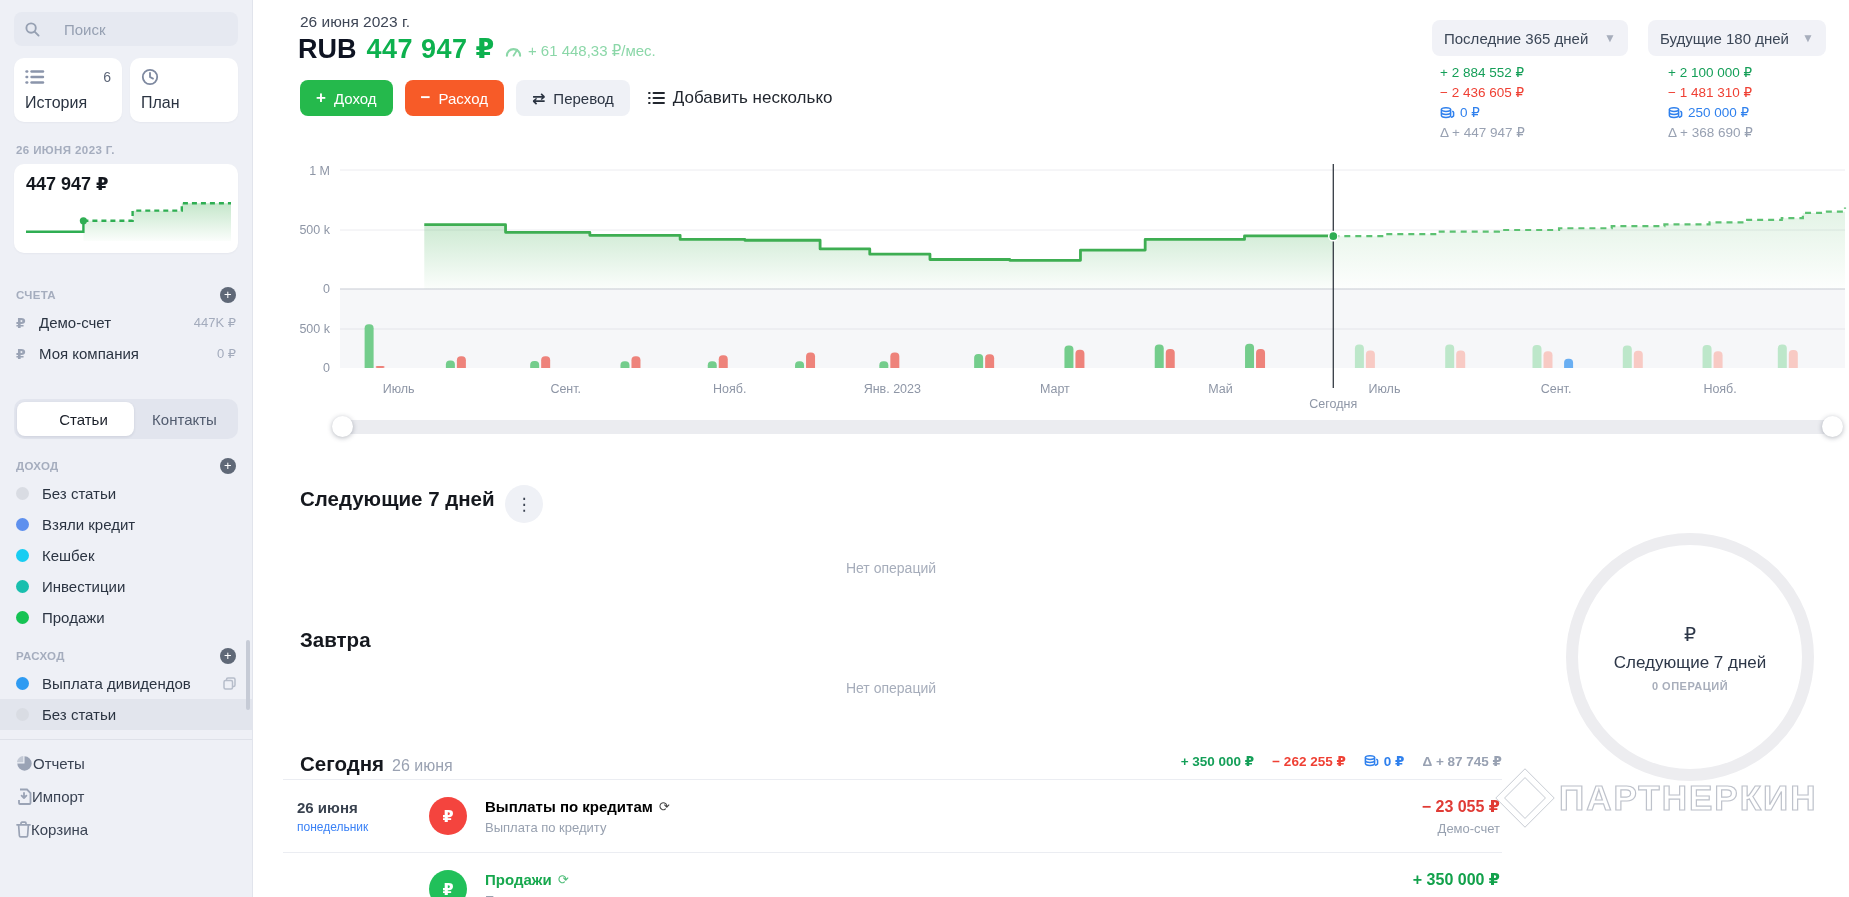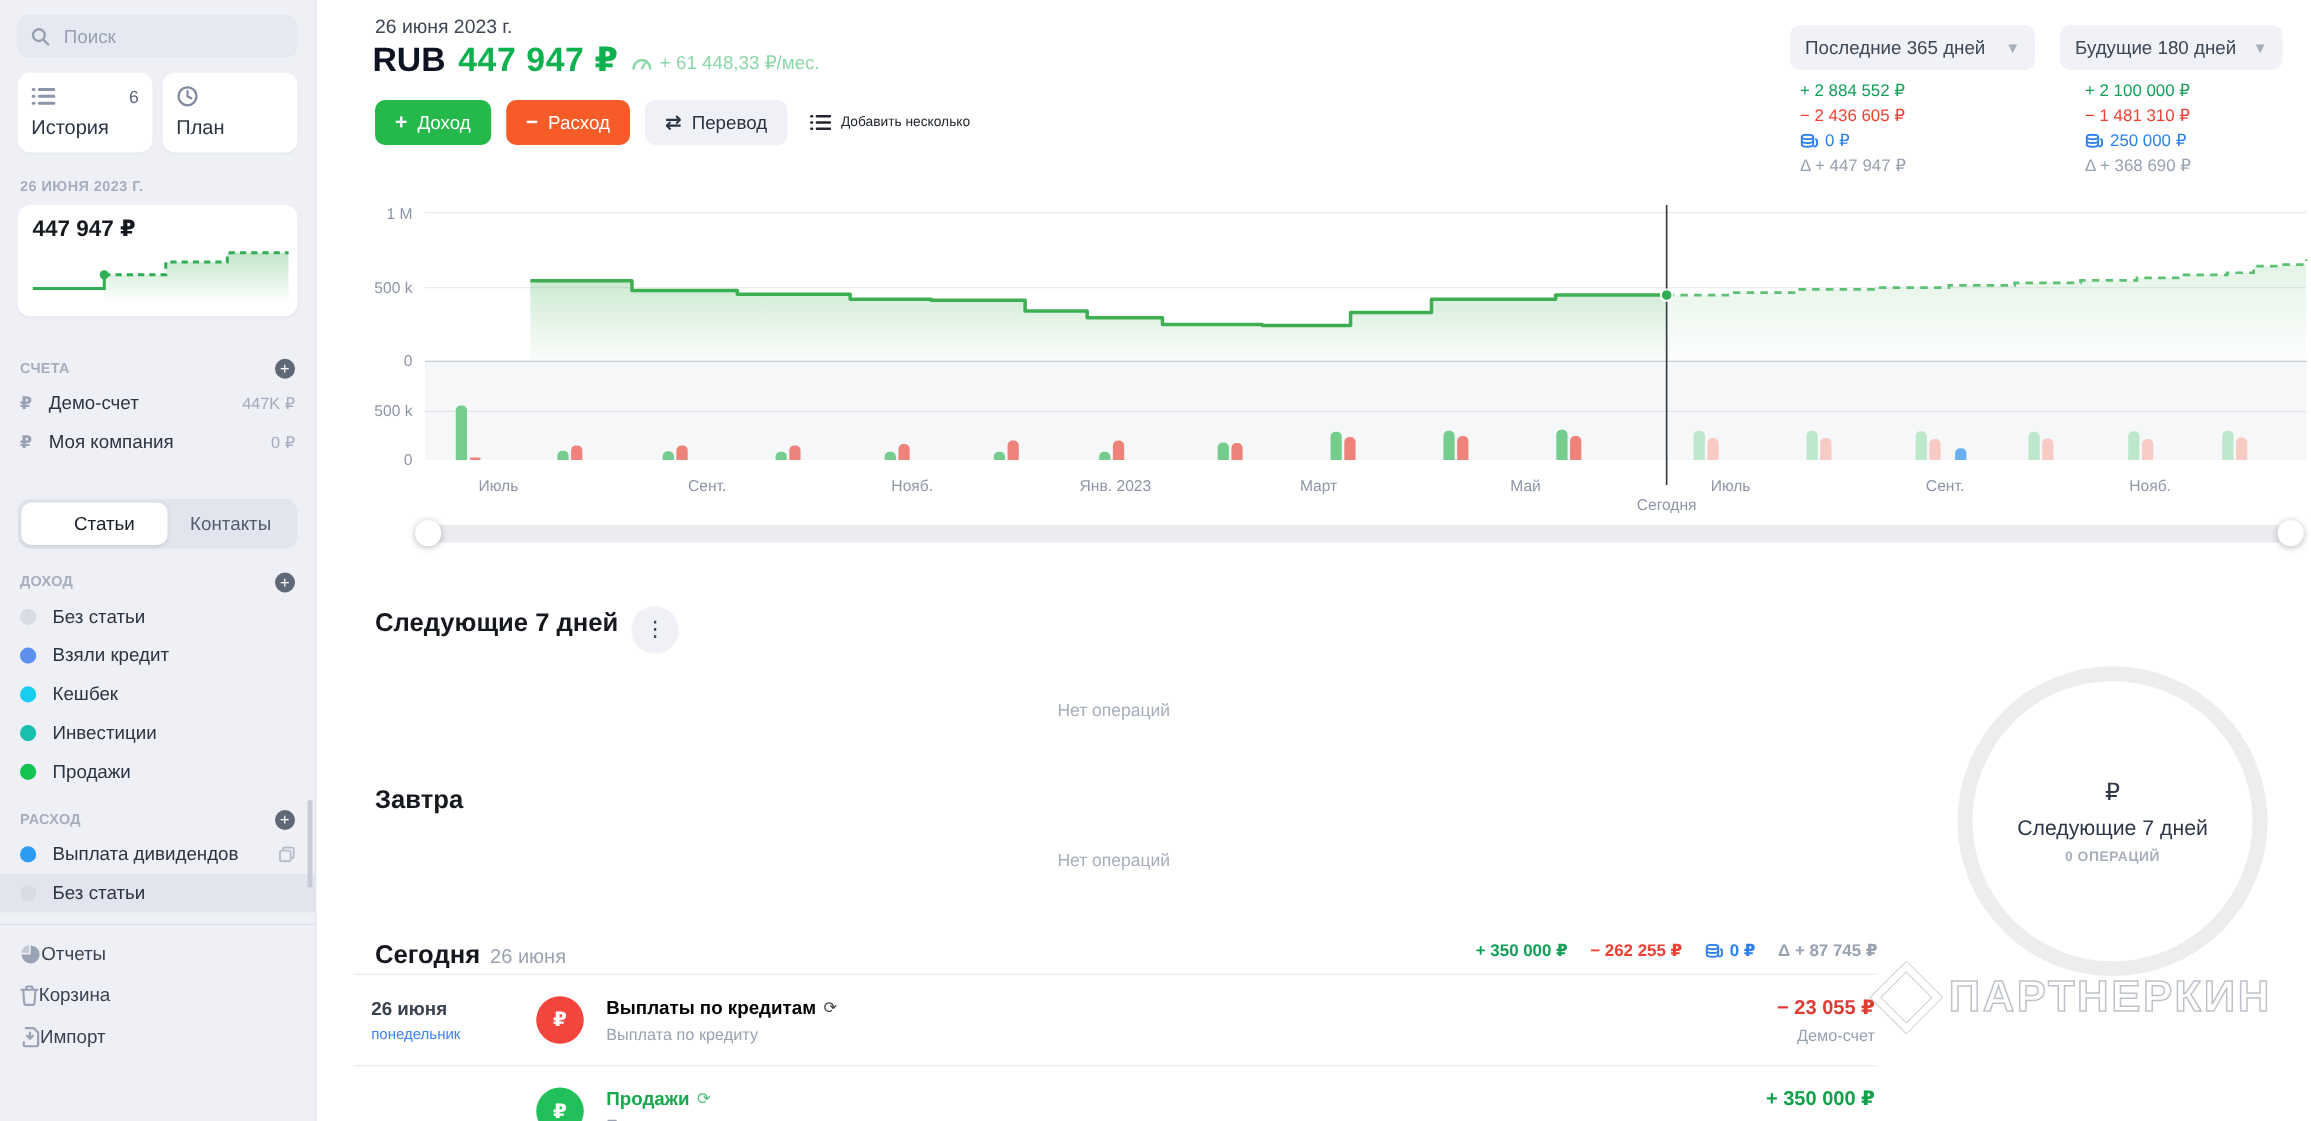--- a/index.html
+++ b/index.html
@@ -6,21 +6,21 @@
   body{
     width:1849px;height:897px;overflow:hidden;background:#fff;
     font-family:"Liberation Sans","DejaVu Sans",sans-serif;color:#1c2330;
   }
   .app{position:relative;width:1849px;height:897px;}
 
   
   .sidebar{position:absolute;left:0;top:0;width:253px;height:897px;background:#eef0f6;
     border-right:1px solid #e1e4ec;box-sizing:border-box;padding-top:12px;}
   .search{margin:0 14px;height:34px;background:#e6e9f1;border-radius:8px;display:flex;
-    align-items:center;gap:11px;padding:0 11px;box-sizing:border-box;}
+    align-items:center;gap:24px;padding:0 11px;box-sizing:border-box;}
   .search .ph{color:#96a0b2;font-size:15px;}
   .navcards{margin:12px 14px 0;display:flex;gap:8px;}
   .navcard{background:#fff;border-radius:10px;padding:9px 11px 10px;flex:1;box-shadow:0 1px 2px rgba(25,35,60,.04);}
   .nc-top{display:flex;justify-content:space-between;align-items:center;height:20px;}
   .nc-badge{font-size:14px;color:#5d6678;}
   .nc-label{font-size:16px;color:#2b3442;margin-top:7px;}
   .date-caps{margin:22px 16px 0;font-size:11.5px;font-weight:700;color:#a5adbe;letter-spacing:.4px;}
   .balance-card{margin:8px 14px 0;background:#fff;border-radius:10px;padding:9px 12px 8px;box-shadow:0 1px 2px rgba(25,35,60,.04);}
   .bc-amount{font-size:18px;font-weight:700;color:#14181f;}
   .section-head{display:flex;justify-content:space-between;align-items:center;
@@ -47,21 +47,21 @@
   .h-cur{font-size:27px;font-weight:800;color:#0e1322;}
   .h-bal{font-size:27px;font-weight:800;color:#0db14e;letter-spacing:.5px;}
   .h-monthly{font-size:15px;color:#8bd7a8;display:flex;align-items:center;gap:6px;}
   .h-actions{position:absolute;left:300px;top:80px;display:flex;gap:12px;align-items:center;}
   .btn{height:36px;border-radius:8px;display:flex;align-items:center;gap:8px;padding:0 16px;
     font-size:15px;cursor:pointer;box-sizing:border-box;}
   .btn-income{background:#25b94c;color:#fff;}
   .btn-expense{background:#f75b28;color:#fff;}
   .btn-transfer{background:#eff1f6;color:#2b3442;}
   .btn-sign{font-weight:700;font-size:17px;}
-  .add-multi{display:flex;align-items:center;gap:8px;font-size:11px;color:#22272f;cursor:pointer;margin-left:6px;}
+  .add-multi{display:flex;align-items:center;gap:8px;font-size:17px;color:#22272f;cursor:pointer;margin-left:6px;}
   .pill{position:absolute;top:20px;height:36px;background:#f1f2f7;border-radius:8px;display:flex;
     align-items:center;justify-content:space-between;padding:0 12px;box-sizing:border-box;
     font-size:15px;color:#3c4757;cursor:pointer;}
   .pill .caret{color:#a7aebc;font-size:12px;margin-left:10px;}
   .sumcol{position:absolute;top:63px;font-size:13.5px;line-height:20px;}
   .sum-in{color:#149f58;} .sum-out{color:#ef4034;} .sum-tr{color:#2f80ed;display:flex;align-items:center;gap:5px;}
   .sum-d{color:#98a1b2;}
 
   
   #main-chart{position:absolute;left:280px;top:140px;}
@@ -252,34 +252,34 @@
           <span class="icn">
             <svg width="17" height="17" viewBox="0 0 17 17">
               <path d="M8.5 8.5 V1.3 A7.2 7.2 0 1 1 1.3 8.5 Z" fill="#9aa3b5"></path>
               <path d="M7.3 7.3 V.9 A7 7 0 0 0 .9 7.3 Z" fill="#c3c9d5"></path>
             </svg>
           </span>
           <span>Отчеты</span>
         </div>
         <div class="foot-row">
           <span class="icn">
-            <svg width="15" height="17" viewBox="0 0 15 17">
-              <path d="M1 3.8 h13 M5 3.8 V2.2 a1 1 0 0 1 1-1 h3 a1 1 0 0 1 1 1 v1.6 M2.6 3.8 l.8 11 a1.2 1.2 0 0 0 1.2 1.1 h5.8 a1.2 1.2 0 0 0 1.2-1.1 l.8-11" fill="none" stroke="#9aa3b5" stroke-width="1.7" stroke-linecap="round"></path>
-            </svg>
-          </span>
-          <span>Корзина</span>
-        </div>
-        <div class="foot-row">
-          <span class="icn">
             <svg width="16" height="17" viewBox="0 0 16 17">
               <path d="M4 1.5 h7 l3.5 3.5 v10 a1 1 0 0 1 -1 1 h-9.5 a1 1 0 0 1 -1 -1 v-3" fill="none" stroke="#9aa3b5" stroke-width="1.8"></path>
               <path d="M8 5 v5 M8 10 l-2.4 -2.4 M8 10 l2.4 -2.4" fill="none" stroke="#9aa3b5" stroke-width="1.8" stroke-linecap="round"></path>
             </svg>
           </span>
           <span>Импорт</span>
+        </div>
+        <div class="foot-row">
+          <span class="icn">
+            <svg width="15" height="17" viewBox="0 0 15 17">
+              <path d="M1 3.8 h13 M5 3.8 V2.2 a1 1 0 0 1 1-1 h3 a1 1 0 0 1 1 1 v1.6 M2.6 3.8 l.8 11 a1.2 1.2 0 0 0 1.2 1.1 h5.8 a1.2 1.2 0 0 0 1.2-1.1 l.8-11" fill="none" stroke="#9aa3b5" stroke-width="1.7" stroke-linecap="round"></path>
+            </svg>
+          </span>
+          <span>Корзина</span>
         </div>
       </div>
     <div class="sb-scrollthumb"></div>
   </aside>
 
   <div class="h-date">26 июня 2023 г.</div>
   <div class="h-balrow">
     <span class="h-cur">RUB</span>
     <span class="h-bal">447 947 ₽</span>
     <span class="h-monthly">

